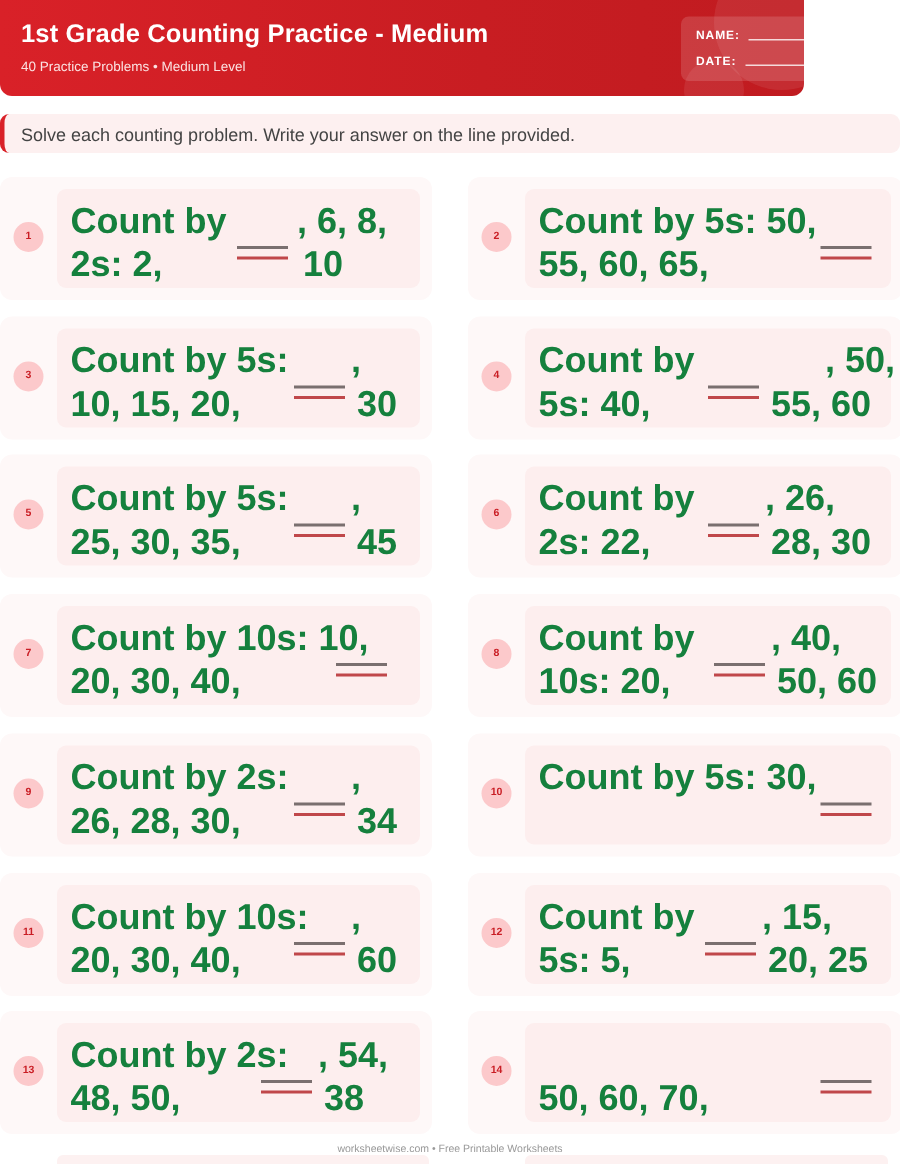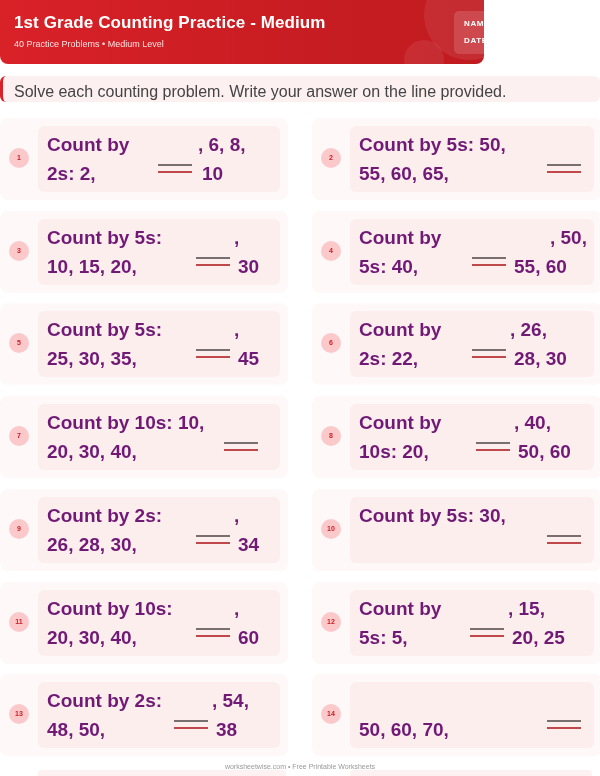--- a/index.html
+++ b/index.html
@@ -1,56 +1,56 @@
 <!DOCTYPE html>
 <html><head>
 <meta charset="utf-8">
 <style>
   * { box-sizing: border-box; margin: 0; padding: 0; }
   html, body { width: 600px; height: 776px; overflow: hidden; background: #ffffff; }
   body { font-family: "Liberation Sans", sans-serif; position: relative; }
 
   .header {
-    position: absolute; left: 0; top: 0; width: 484px; height: 64px;
+    position: absolute; left: 0; top: 0; width: 536px; height: 64px;
     background: linear-gradient(90deg, #d92128 0%, #c81d22 60%, #c01b20 100%);
     border-radius: 0 0 8px 8px; overflow: hidden;
   }
   .header .circle1 { position: absolute; right: -30px; top: -30px; width: 90px; height: 90px; border-radius: 50%; background: rgba(255,255,255,0.08); }
   .header .circle2 { position: absolute; right: 40px; top: 40px; width: 40px; height: 40px; border-radius: 50%; background: rgba(255,255,255,0.08); }
   .header-title { position: absolute; left: 14px; top: 13px; color: #fff; font-size: 17px; font-weight: bold; letter-spacing: 0.1px; }
   .header-sub { position: absolute; left: 14px; top: 39px; color: #fbe2e2; font-size: 9px; }
   .name-box {
     position: absolute; left: 454px; top: 11px; width: 131px; height: 43px;
     background: rgba(255,255,255,0.14); border-radius: 5px;
   }
   .name-row { position: absolute; left: 10px; color: #fff; font-size: 8px; font-weight: bold; letter-spacing: 0.6px; display: flex; align-items: flex-end; }
   .name-row .line { display: inline-block; height: 1px; background: rgba(255,255,255,0.8); margin-left: 6px; margin-bottom: 1px; }
 
   .instructions {
     position: absolute; left: 0; top: 76px; width: 600px; height: 26px;
     background: #fdf0f0; border-left: 3px solid #d92128; border-radius: 6px;
   }
-  .instructions span { position: absolute; left: 11px; top: 7px; font-size: 16px; color: #444; }
+  .instructions span { position: absolute; left: 11px; top: 7px; font-size: 12px; color: #444; }
 
   .problem {
     position: absolute; width: 288px; height: 82px;
     background: #fef8f8; border-radius: 8px;
   }
   .problem.right { width: 290px; }
   .badge {
     position: absolute; left: 9px; top: 30px; width: 20px; height: 20px;
     border-radius: 50%; background: #fcc9cb; color: #c91d24;
     font-size: 7px; font-weight: bold; text-align: center; line-height: 20px;
   }
   .inner {
     position: absolute; left: 38px; top: 8px; right: 8px; height: 66px;
     background: #fdeeee; border-radius: 6px;
   }
   .q {
-    position: absolute; font-size: 19px; font-weight: bold; color: #701a75; white-space: nowrap;
+    position: absolute; font-size: 24px; font-weight: bold; color: #15803d; white-space: nowrap;
   }
   .ans {
     position: absolute; width: 34px; height: 9px;
   }
   .ans::before { content: ""; position: absolute; left: 0; right: 0; top: 0; height: 2px; background: #7a6f6f; }
   .ans::after { content: ""; position: absolute; left: 0; right: 0; bottom: 0; height: 2px; background: #c0474a; }
 
   .footer { position: absolute; left: 0; top: 763px; width: 600px; text-align: center; font-size: 7px; color: #999; }
   .peek { position: absolute; top: 770px; height: 6px; background: #fdf1f1; border-radius: 4px 4px 0 0; }
 </style>

